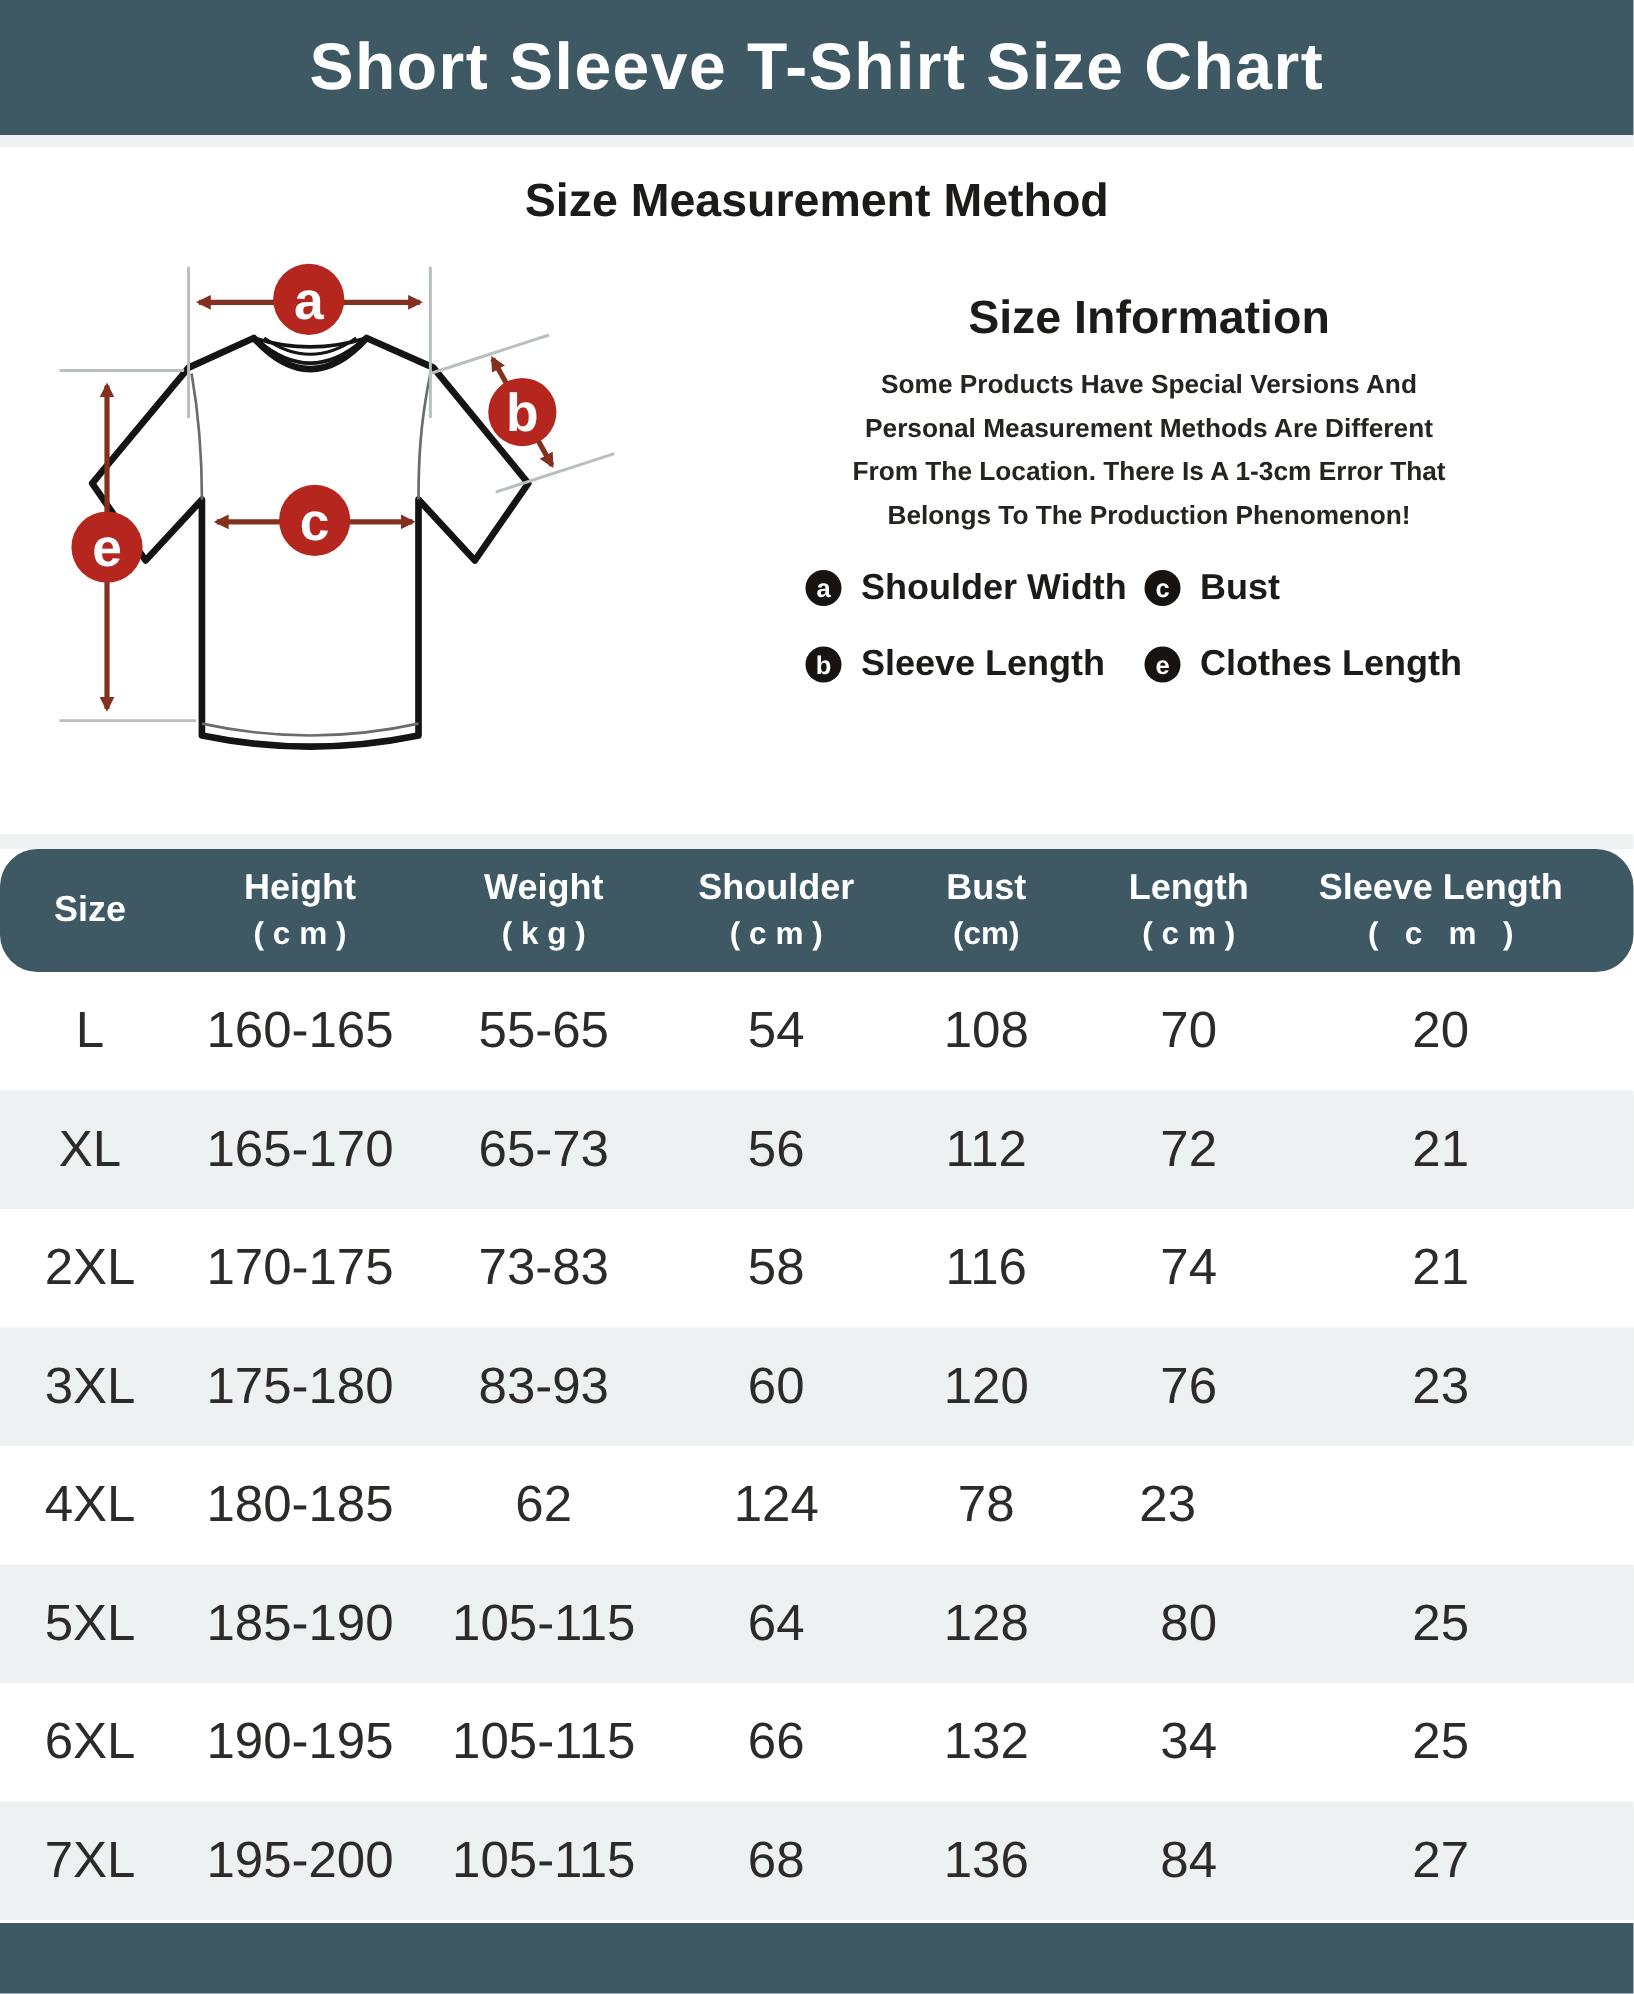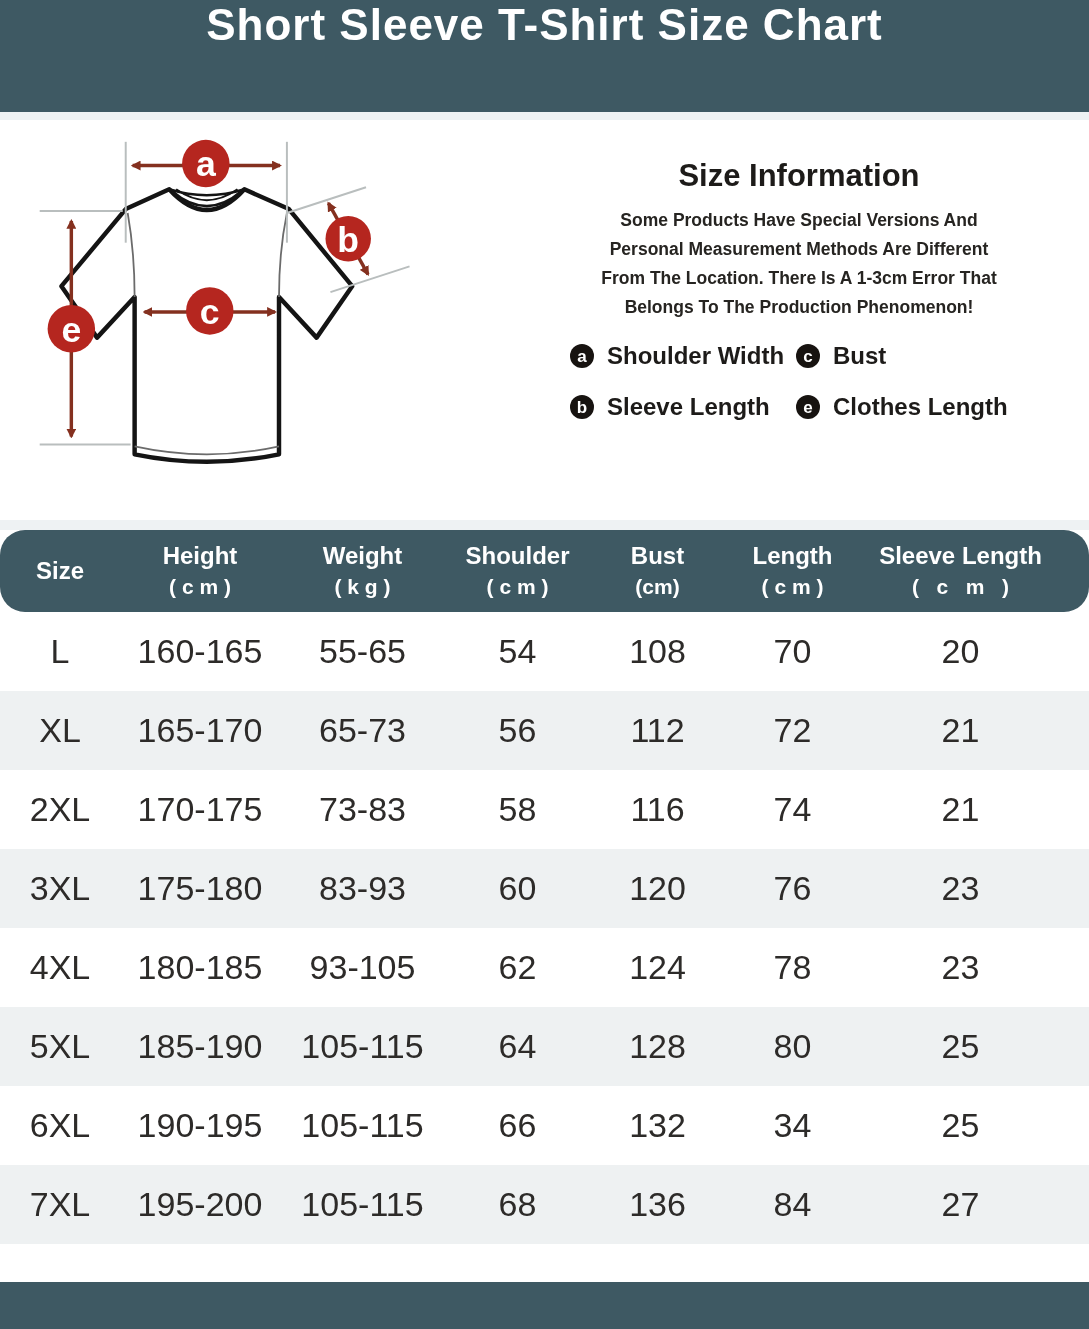--- a/index.html
+++ b/index.html
@@ -14,30 +14,30 @@
   *{box-sizing:border-box;}
   html,body{margin:0;padding:0;}
   body{
     width:1089px;height:1329px;background:#fff;
     font-family:"Liberation Sans", sans-serif;color:var(--ink);
     overflow:hidden;
   }
   .page{position:relative;width:1089px;height:1329px;}
 
   
-  .banner{height:112px;background:var(--dark);display:flex;justify-content:center;}
+  .banner{height:90px;background:var(--dark);display:flex;align-items:center;justify-content:center;}
   .banner h1{margin:0;color:#fff;font-size:44px;font-weight:bold;letter-spacing:1px;}
   .banner-strip{height:8px;background:var(--strip);}
 
   
   .method-title{margin:18px 0 4px;text-align:center;font-size:31px;font-weight:bold;color:#1d1b19;}
   .content-row{position:relative;height:362px;}
   svg.tshirt{position:absolute;left:28px;top:6px;width:502px;height:356px;}
 
-  .info{position:absolute;left:525px;top:38px;width:548px;text-align:center;}
+  .info{position:absolute;left:492px;top:38px;width:548px;text-align:center;}
   .info h3{margin:0 0 12px;font-size:31px;font-weight:bold;color:#1d1b19;}
   .info p{margin:0;font-size:17.5px;font-weight:bold;line-height:29px;white-space:pre-line;color:#262421;}
   .legend{display:grid;grid-template-columns:226px auto;row-gap:23px;margin-top:20px;padding-left:45px;text-align:left;justify-content:start;}
   .legend-item{display:flex;align-items:center;gap:13px;}
   .legend-key{flex:0 0 auto;width:24px;height:24px;border-radius:50%;background:#171310;color:#fff;
     display:flex;align-items:center;justify-content:center;font-size:17px;font-weight:bold;line-height:1;}
   .legend-label{font-size:24px;font-weight:bold;color:#1d1b19;}
 
   
   .table-strip{margin-top:38px;height:10px;background:var(--strip);}
@@ -58,20 +58,21 @@
 <body>
 
 <div class="page">
 
   <header class="banner">
     <h1>Short Sleeve T-Shirt Size Chart</h1>
   </header>
   <div class="banner-strip"></div>
 
   <section>
+    <h2 class="method-title">Size Measurement Method</h2>
 
     <div class="content-row">
       <svg class="tshirt" viewBox="0 0 500 360" aria-hidden="true">
         <defs>
           <marker id="ah" markerWidth="10" markerHeight="10" refX="8" refY="5" orient="auto-start-reverse" markerUnits="userSpaceOnUse">
             <path d="M0,0 L10,5 L0,10 Z" fill="#84301f"></path>
           </marker>
         </defs>
 
         <g>
@@ -223,21 +224,20 @@
           <div class="td c1">175-180</div>
           <div class="td c2">83-93</div>
           <div class="td c3">60</div>
           <div class="td c4">120</div>
           <div class="td c5">76</div>
           <div class="td c6">23</div>
         </div>
         <div class="tr grid-cols">
           <div class="td c0">4XL</div>
           <div class="td c1">180-185</div>
-          <div class="td c2">93-105</div>
           <div class="td c3">62</div>
           <div class="td c4">124</div>
           <div class="td c5">78</div>
           <div class="td c6">23</div>
         </div>
         <div class="tr grid-cols alt">
           <div class="td c0">5XL</div>
           <div class="td c1">185-190</div>
           <div class="td c2">105-115</div>
           <div class="td c3">64</div>

